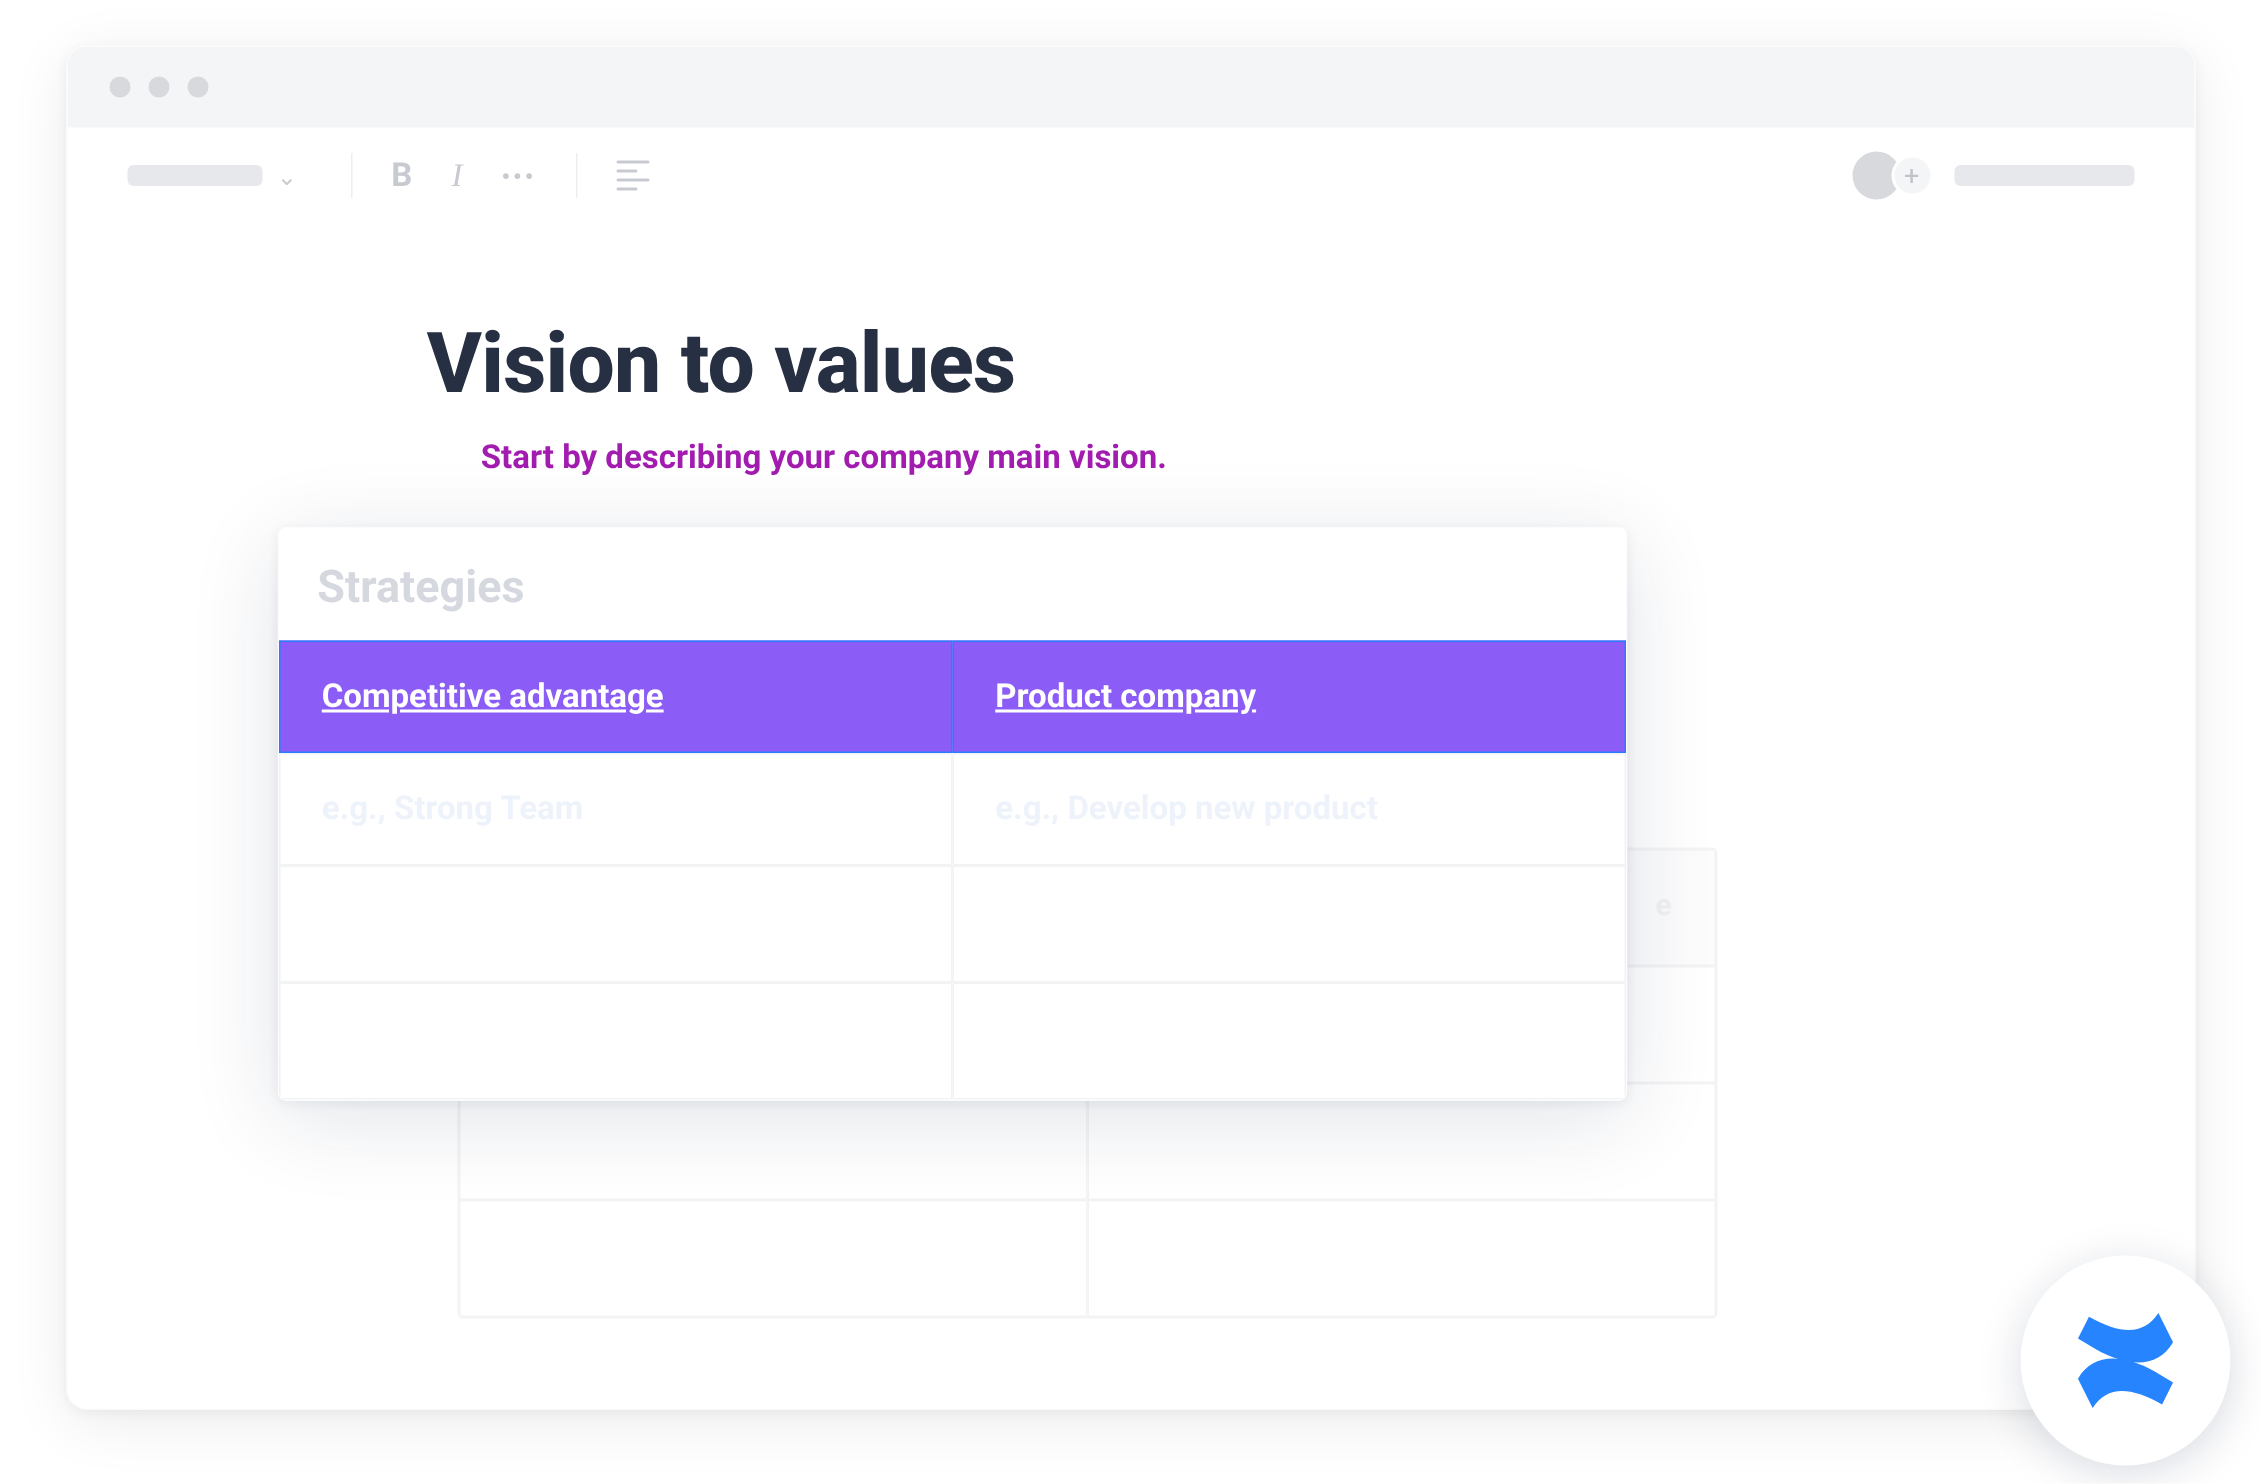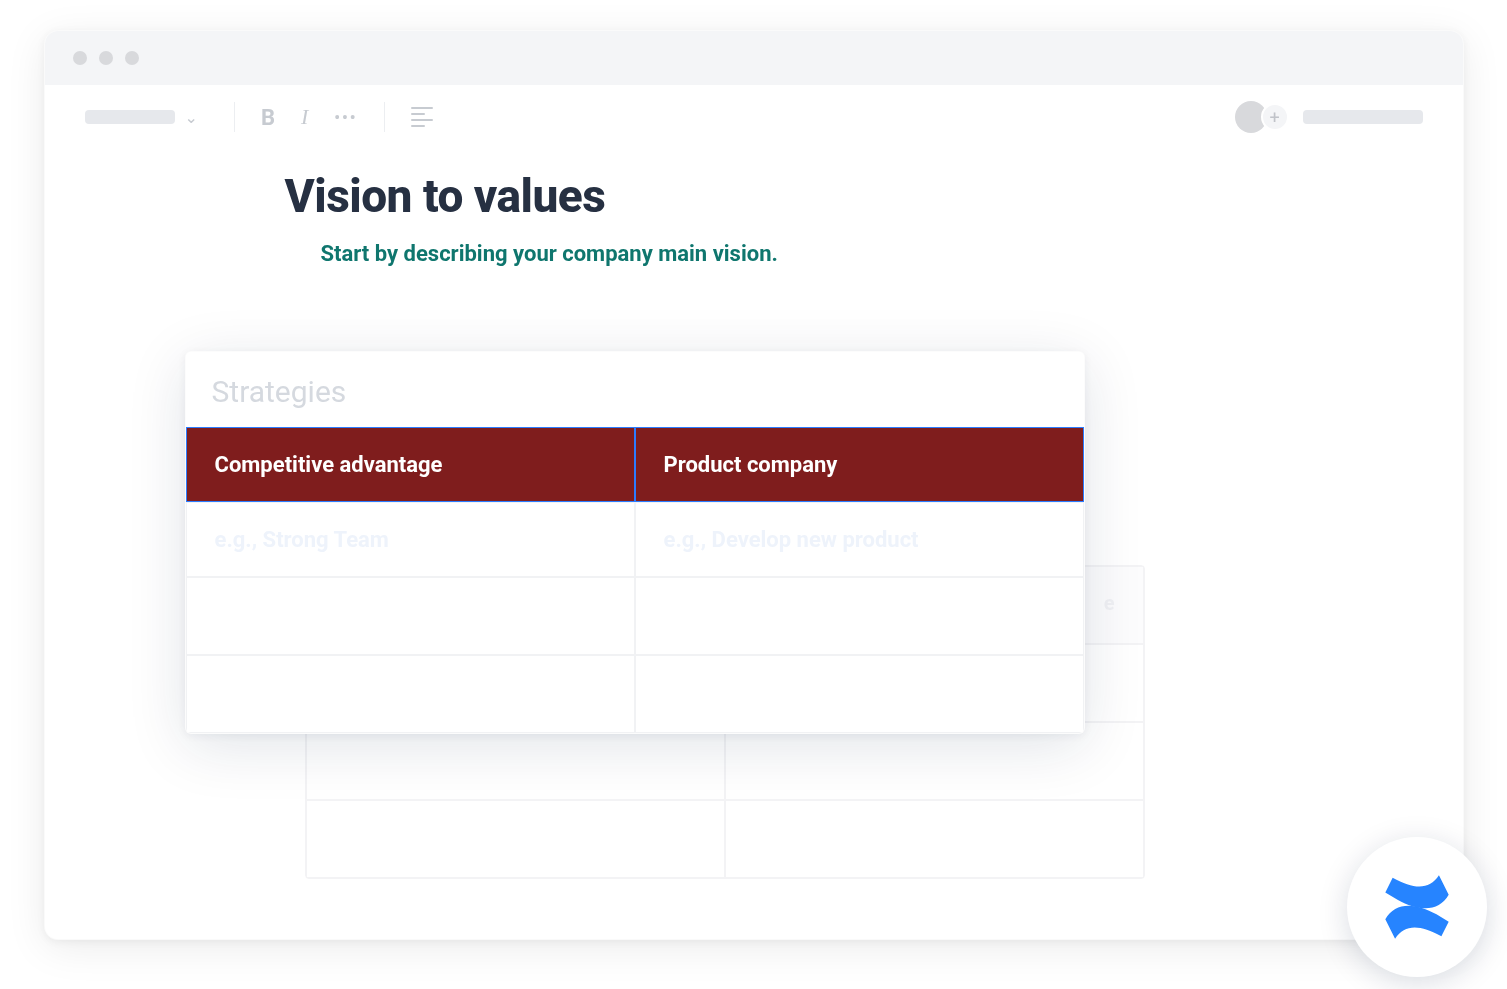--- a/index.html
+++ b/index.html
@@ -42,23 +42,23 @@
   .fmt.more { font-weight: 700; letter-spacing: 2px; font-size: 16px; font-family: inherit; }
   .align-icon { display:inline-flex; flex-direction:column; gap:4px; padding:0 8px; cursor:pointer; }
   .align-icon span { display:block; height:2px; background:#c7cbd1; border-radius:1px; }
   .align-icon span:nth-child(1){width:22px;} .align-icon span:nth-child(2){width:14px;} .align-icon span:nth-child(3){width:22px;} .align-icon span:nth-child(4){width:14px;}
   .toolbar-right { display:flex; align-items:center; gap: 14px; }
   .avatar { width: 32px; height: 32px; border-radius: 50%; background: #d8d9dc; }
   .avatar-plus { width: 28px; height:28px; border-radius:50%; background:#f4f5f7; color:#c0c3c9; display:flex; align-items:center; justify-content:center; font-size:18px; margin-left:-20px; border:2px solid #fff; cursor:pointer;}
   .tb-skel2 { width: 120px; height: 14px; background:#e6e8ec; border-radius:4px; }
 
   .doc-body { padding: 20px 70px 0 240px; position: relative; }
-  .title { font-size: 46px; font-weight: 800; color: #263042; letter-spacing: -0.5px; }
+  .title { font-size: 56px; font-weight: 800; color: #263042; letter-spacing: -0.5px; margin-top: 40px; }
   .h2 { font-size: 28px; font-weight: 800; color: #263042; margin-top: 24px; }
-  .hint { font-size: 22px; font-weight: 700; color: #0f766e; margin-top: 18px; margin-left: 36px; }
+  .hint { font-size: 22px; font-weight: 700; color: #a21caf; margin-top: 18px; margin-left: 36px; }
 
   
   .bg-table {
     position: absolute;
     top: 534px; left: 260px;
     width: 840px;
     border:1px solid #f3f3f5; border-radius:4px;
     background:#fff;
   }
   .bg-table .row { display:flex; }
@@ -70,25 +70,25 @@
   .strategies-card {
     position: absolute;
     top: 320px; left: 140px;
     width: 900px;
     background:#fff;
     border-radius: 6px;
     box-shadow: 0 12px 60px rgba(9,30,66,0.12), 0 2px 8px rgba(9,30,66,0.06);
     border:1px solid rgba(0,0,0,0.01);
     overflow:hidden;
   }
-  .card-title { font-size:30px; font-weight:400; color:#d5d9df; padding: 22px 26px 18px; }
+  .card-title { font-size:30px; font-weight:700; color:#d5d9df; padding: 22px 26px 18px; }
   .card-table { width:100%; }
   .ct-row { display:flex; }
   .ct-cell { flex:1; padding: 24px 28px; font-size:22px; font-weight:700; border:1px solid #f1f2f4; }
-  .ct-header { background:#7f1d1d; color:#fff; border-color:#2b7cff; }
+  .ct-header { background:#8b5cf6; color:#fff; border-color:#2b7cff;text-decoration:underline; }
   .ct-placeholder { color:#eef3fb; }
   .ct-empty { height:78px; }
 
   
   .app-badge {
     position:absolute; right: 20px; bottom: 12px;
     width: 140px; height:140px; border-radius:50%;
     background:#fff; box-shadow: 0 6px 30px rgba(9,30,66,0.15);
     display:flex; align-items:center; justify-content:center;
   }

